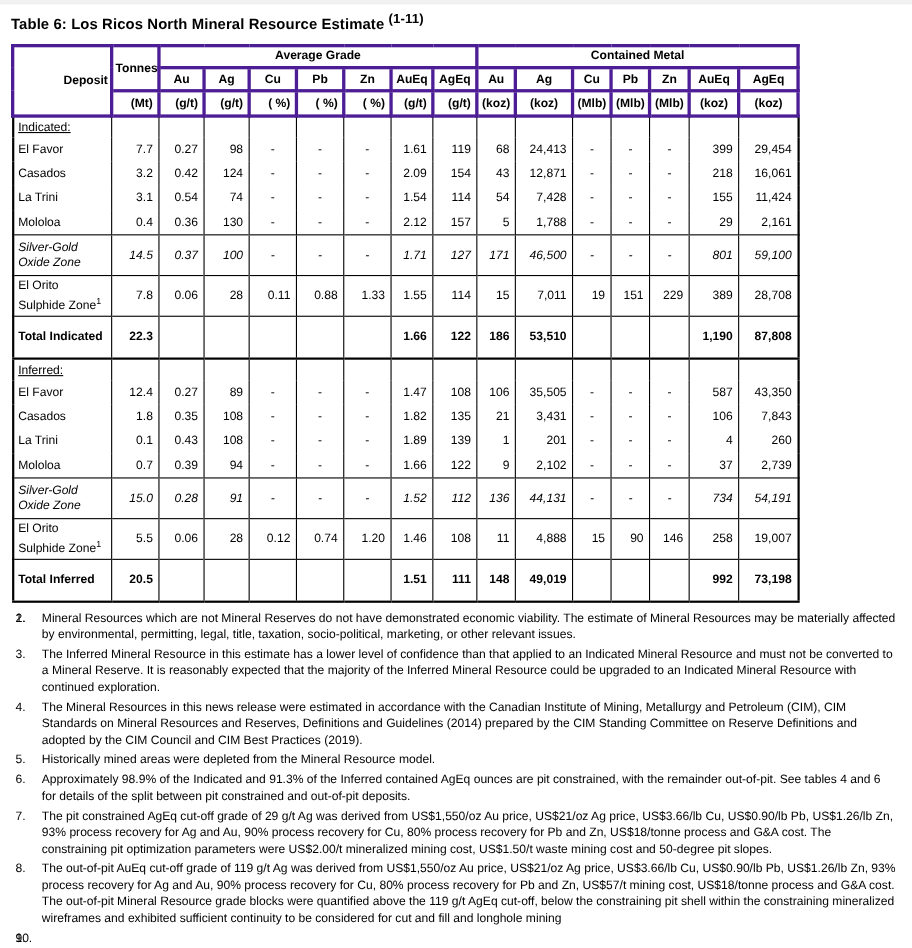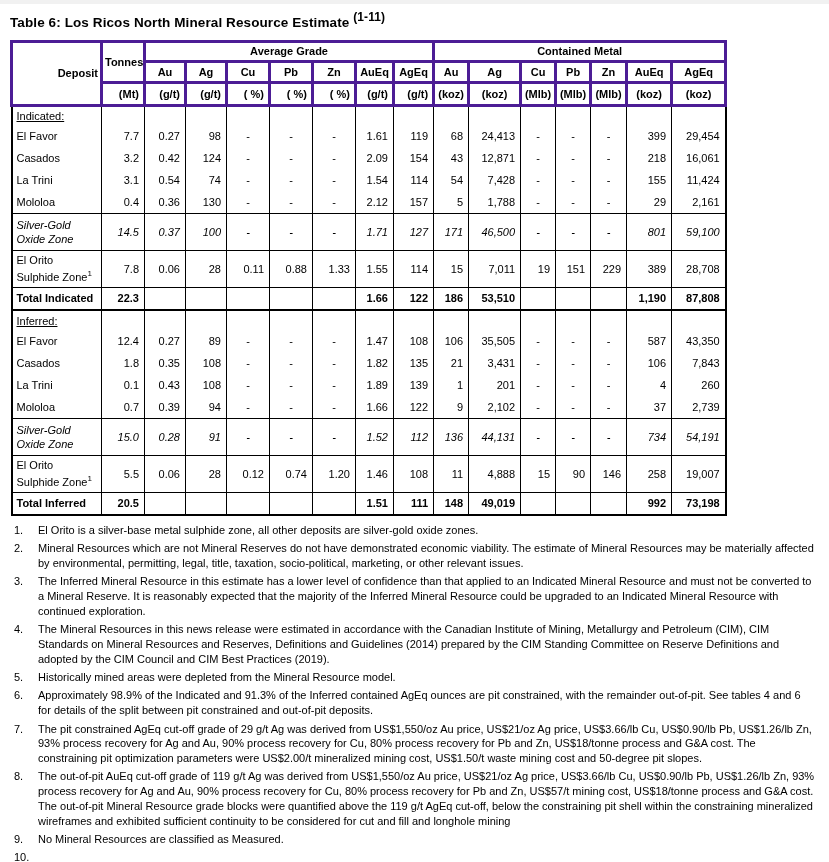--- a/index.html
+++ b/index.html
@@ -45,21 +45,21 @@
   .resource-table thead tr.hdr-groups th { height: 20px; }
   .resource-table thead tr.hdr-labels th { height: 21px; }
   .resource-table thead tr.hdr-units th { height: 23px; }
   .resource-table thead th.h-deposit { text-align: right; padding-left: 4px; }
   .resource-table thead th.h-unit-right { text-align: right; padding-right: 4px; }
 
   .resource-table tbody td { border-top: none; border-bottom: none; vertical-align: middle; }
   .resource-table tbody tr.row-section td { height: 20px; text-decoration: underline; }
   .resource-table tbody tr.row-data td { height: 22px; }
   .resource-table tbody tr.row-zone td { height: 37px; }
-  .resource-table tbody tr.row-total td { height: 23px; font-weight: bold; margin-left: 24px; }
+  .resource-table tbody tr.row-total td { height: 39px; font-weight: bold; margin-left: 24px; }
   .resource-table tbody tr.sep-top td { border-top: 1px solid #000; }
   .resource-table tbody tr.row-total td { border-bottom: 2px solid #000; }
   .resource-table tbody tr.italic td { font-style: italic; }
 
   .resource-table td.c-left  { text-align: left;  padding-left: 4px; line-height: 14px; }
   .resource-table td.c-num   { text-align: right; padding-right: 5px; }
   .resource-table td.c-dash  { text-align: center; }
   .resource-table td sup { font-size: 8px; }
 
   ol.footnotes {
@@ -436,25 +436,25 @@
           <td class="c-num"></td>
           <td class="c-num"></td>
           <td class="c-num"></td>
           <td class="c-num">992</td>
           <td class="c-num">73,198</td>
         </tr>
       </tbody>
   </table>
 
   <ol class="footnotes" id="footnotes">
-      <li><span class="fn-num">1.</span><span class="fn-text">El Orito is a silver-base metal sulphide zone, all other deposits are silver-gold oxide zones.</span></li>
+      <li><span class="fn-num">1.</span></li>
       <li><span class="fn-num">2.</span><span class="fn-text">Mineral Resources which are not Mineral Reserves do not have demonstrated economic viability. The estimate of Mineral Resources may be materially affected by environmental, permitting, legal, title, taxation, socio-political, marketing, or other relevant issues.</span></li>
       <li><span class="fn-num">3.</span><span class="fn-text">The Inferred Mineral Resource in this estimate has a lower level of confidence than that applied to an Indicated Mineral Resource and must not be converted to a Mineral Reserve. It is reasonably expected that the majority of the Inferred Mineral Resource could be upgraded to an Indicated Mineral Resource with continued exploration.</span></li>
       <li><span class="fn-num">4.</span><span class="fn-text">The Mineral Resources in this news release were estimated in accordance with the Canadian Institute of Mining, Metallurgy and Petroleum (CIM), CIM Standards on Mineral Resources and Reserves, Definitions and Guidelines (2014) prepared by the CIM Standing Committee on Reserve Definitions and adopted by the CIM Council and CIM Best Practices (2019).</span></li>
       <li><span class="fn-num">5.</span><span class="fn-text">Historically mined areas were depleted from the Mineral Resource model.</span></li>
       <li><span class="fn-num">6.</span><span class="fn-text">Approximately 98.9% of the Indicated and 91.3% of the Inferred contained AgEq ounces are pit constrained, with the remainder out-of-pit. See tables 4 and 6 for details of the split between pit constrained and out-of-pit deposits.</span></li>
       <li><span class="fn-num">7.</span><span class="fn-text">The pit constrained AgEq cut-off grade of 29 g/t Ag was derived from US$1,550/oz Au price, US$21/oz Ag price, US$3.66/lb Cu, US$0.90/lb Pb, US$1.26/lb Zn, 93% process recovery for Ag and Au, 90% process recovery for Cu, 80% process recovery for Pb and Zn, US$18/tonne process and G&amp;A cost. The constraining pit optimization parameters were US$2.00/t mineralized mining cost, US$1.50/t waste mining cost and 50-degree pit slopes.</span></li>
       <li><span class="fn-num">8.</span><span class="fn-text">The out-of-pit AuEq cut-off grade of 119 g/t Ag was derived from US$1,550/oz Au price, US$21/oz Ag price, US$3.66/lb Cu, US$0.90/lb Pb, US$1.26/lb Zn, 93% process recovery for Ag and Au, 90% process recovery for Cu, 80% process recovery for Pb and Zn, US$57/t mining cost, US$18/tonne process and G&amp;A cost. The out-of-pit Mineral Resource grade blocks were quantified above the 119 g/t AgEq cut-off, below the constraining pit shell within the constraining mineralized wireframes and exhibited sufficient continuity to be considered for cut and fill and longhole mining</span></li>
-      <li><span class="fn-num">9.</span><span class="fn-text">No Mineral Resources are classified as Measured.</span></li>
+      <li><span class="fn-num">9.</span></li>
       <li><span class="fn-num">10.</span></li>
     </ol>
 
 </div>
 
 </body></html>

